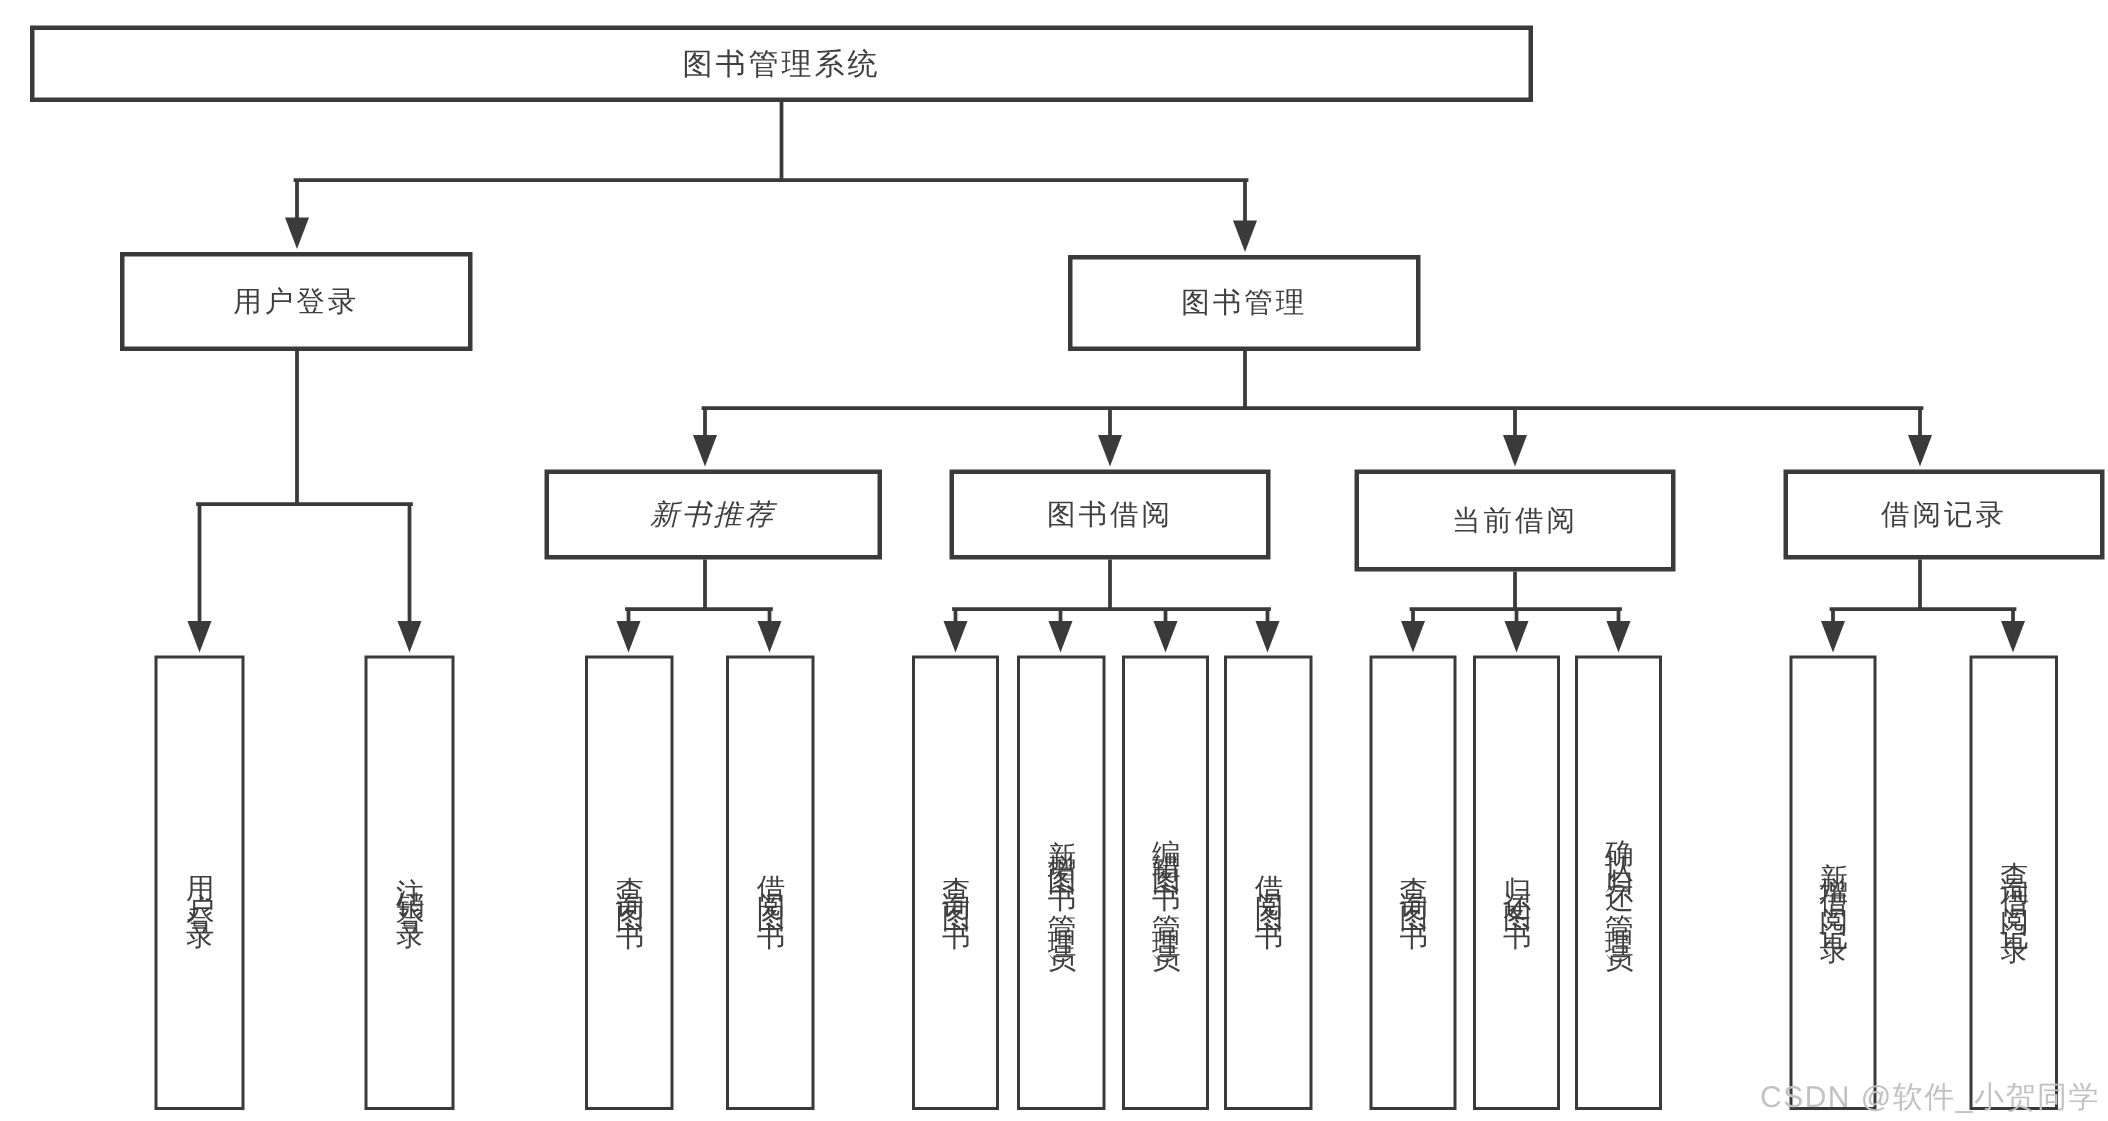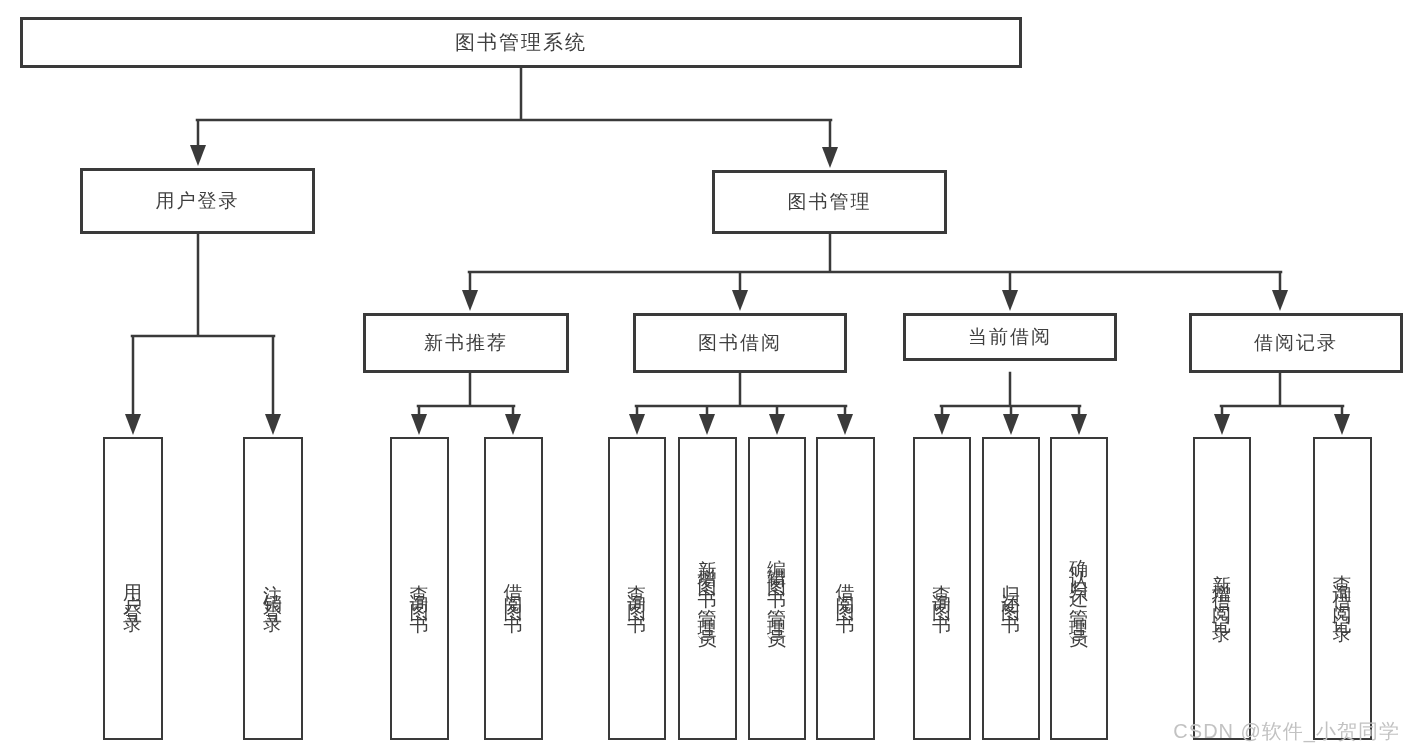--- a/index.html
+++ b/index.html
@@ -107,27 +107,27 @@
     <span>图书管理系统</span>
   </div>
 
   <div class="node lvl" style="left:80px;top:168px;width:235px;height:66px;">
     <span>用户登录</span>
   </div>
   <div class="node lvl" style="left:712px;top:170px;width:235px;height:64px;">
     <span>图书管理</span>
   </div>
 
-  <div class="node lvl" style="left:363px;top:313px;width:206px;height:60px;">
+  <div class="node lvl" style="left:363px;top:313px;width:225px;height:60px;font-style:italic;">
     <span>新书推荐</span>
   </div>
   <div class="node lvl" style="left:633px;top:313px;width:214px;height:60px;">
     <span>图书借阅</span>
   </div>
-  <div class="node lvl" style="left:903px;top:313px;width:214px;height:48px;">
+  <div class="node lvl" style="left:903px;top:313px;width:214px;height:68px;">
     <span>当前借阅</span>
   </div>
   <div class="node lvl" style="left:1173px;top:313px;width:214px;height:60px;margin-left:16px;">
     <span>借阅记录</span>
   </div>
 
   <div class="node leaf" style="left:103px;top:437px;width:60px;height:303px;">
     <span class="vtext">用户登录</span>
   </div>
   <div class="node leaf" style="left:243px;top:437px;width:60px;height:303px;">

